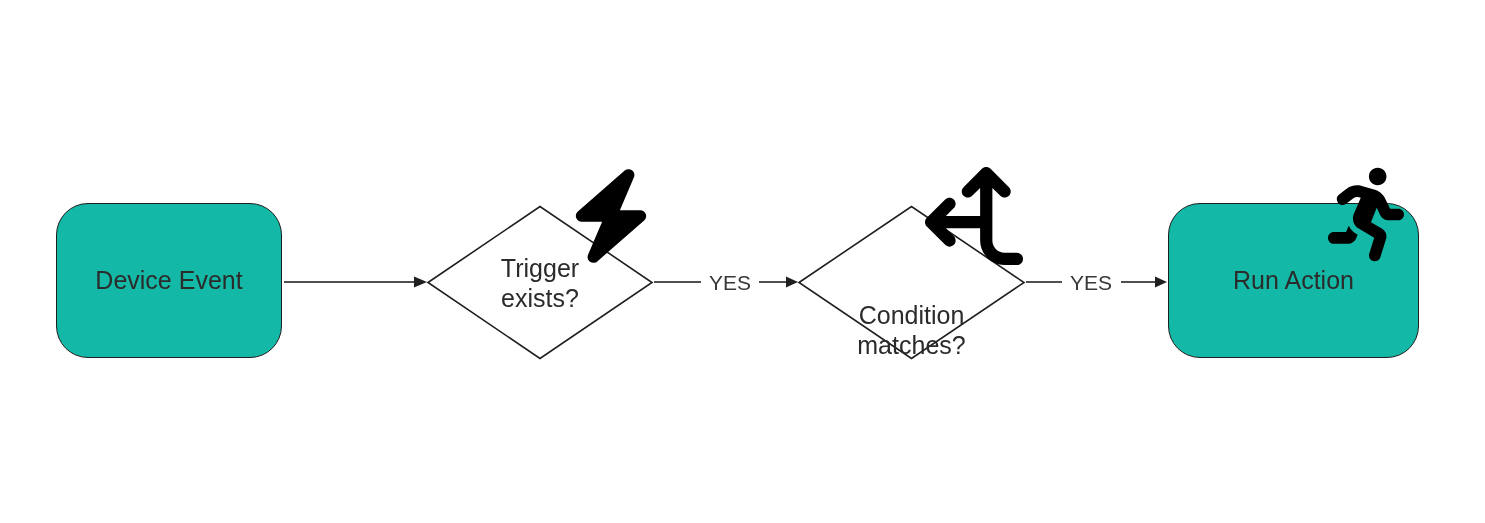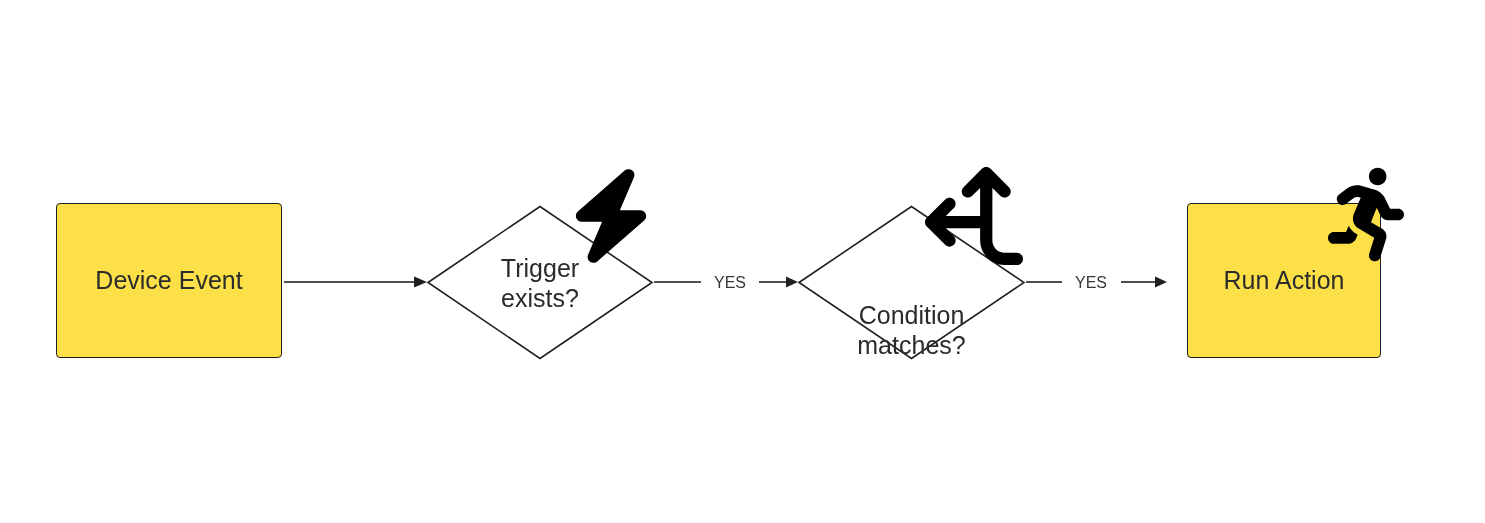--- a/index.html
+++ b/index.html
@@ -20,40 +20,40 @@
     position: absolute;
     box-sizing: border-box;
     display: flex;
     align-items: center;
     justify-content: center;
     color: #2b2b2b;
     font-size: 25px;
     text-align: center;
   }
   .node.rect {
-    background: #fde047;
+    background: #14b8a6;
     border: 1.5px solid #1f1f1f;
-    border-radius: 4px;
+    border-radius: 32px;
   }
   .node.decision { background: transparent; }
   .node.decision svg.diamond {
     position: absolute;
     left: 0; top: 0;
     width: 100%; height: 100%;
     overflow: visible;
   }
   .node.decision .label {
     position: relative;
     width: 150px;
     line-height: 30px;
   }
   .edge-label {
     position: absolute;
     transform: translate(-50%, -50%);
-    font-size: 16px;
+    font-size: 21px;
     color: #383838;
     white-space: nowrap;
   }
   .icon {
     position: absolute;
   }
   .icon svg { display: block; width: 100%; height: 100%; }
 </style>
 </head>
 <body>
@@ -88,21 +88,21 @@
     <span class="label">Trigger exists?</span>
   </div>
 
   <div class="node decision" style="left:798px; top:205px; width:227px; height:155px;align-items:flex-end;">
     <svg class="diamond" viewBox="0 0 227 155" xmlns="http://www.w3.org/2000/svg">
       <polygon points="1,77.5 113.5,1.5 226,77.5 113.5,153.5" fill="#ffffff" stroke="#1f1f1f" stroke-width="1.6"></polygon>
     </svg>
     <span class="label">Condition matches?</span>
   </div>
 
-  <div class="node rect" style="left:1168px; top:203px; width:194px; height:155px;margin-left:19px;">
+  <div class="node rect" style="left:1168px; top:203px; width:251px; height:155px;">
     <span>Run Action</span>
   </div>
 
   <div class="edge-label" style="left:730px; top:283px;">YES</div>
   <div class="edge-label" style="left:1091px; top:283px;">YES</div>
 
   <div class="icon" style="left:570px; top:168px; width:82px; height:96px;">
     <svg viewBox="0 0 448 512" xmlns="http://www.w3.org/2000/svg">
       <path fill="#000000" d="M349.4 44.6c5.9-13.7 1.5-29.7-10.6-38.5s-28.6-8-39.9 1.8l-256 224c-10 8.8-13.6 22.9-8.9 35.3S50.7 288 64 288l111.5 0L98.6 467.4c-5.9 13.7-1.5 29.7 10.6 38.5s28.6 8 39.9-1.8l256-224c10-8.8 13.6-22.9 8.9-35.3s-16.6-20.7-29.9-20.7l-111.5 0L349.4 44.6z"></path>
     </svg>

